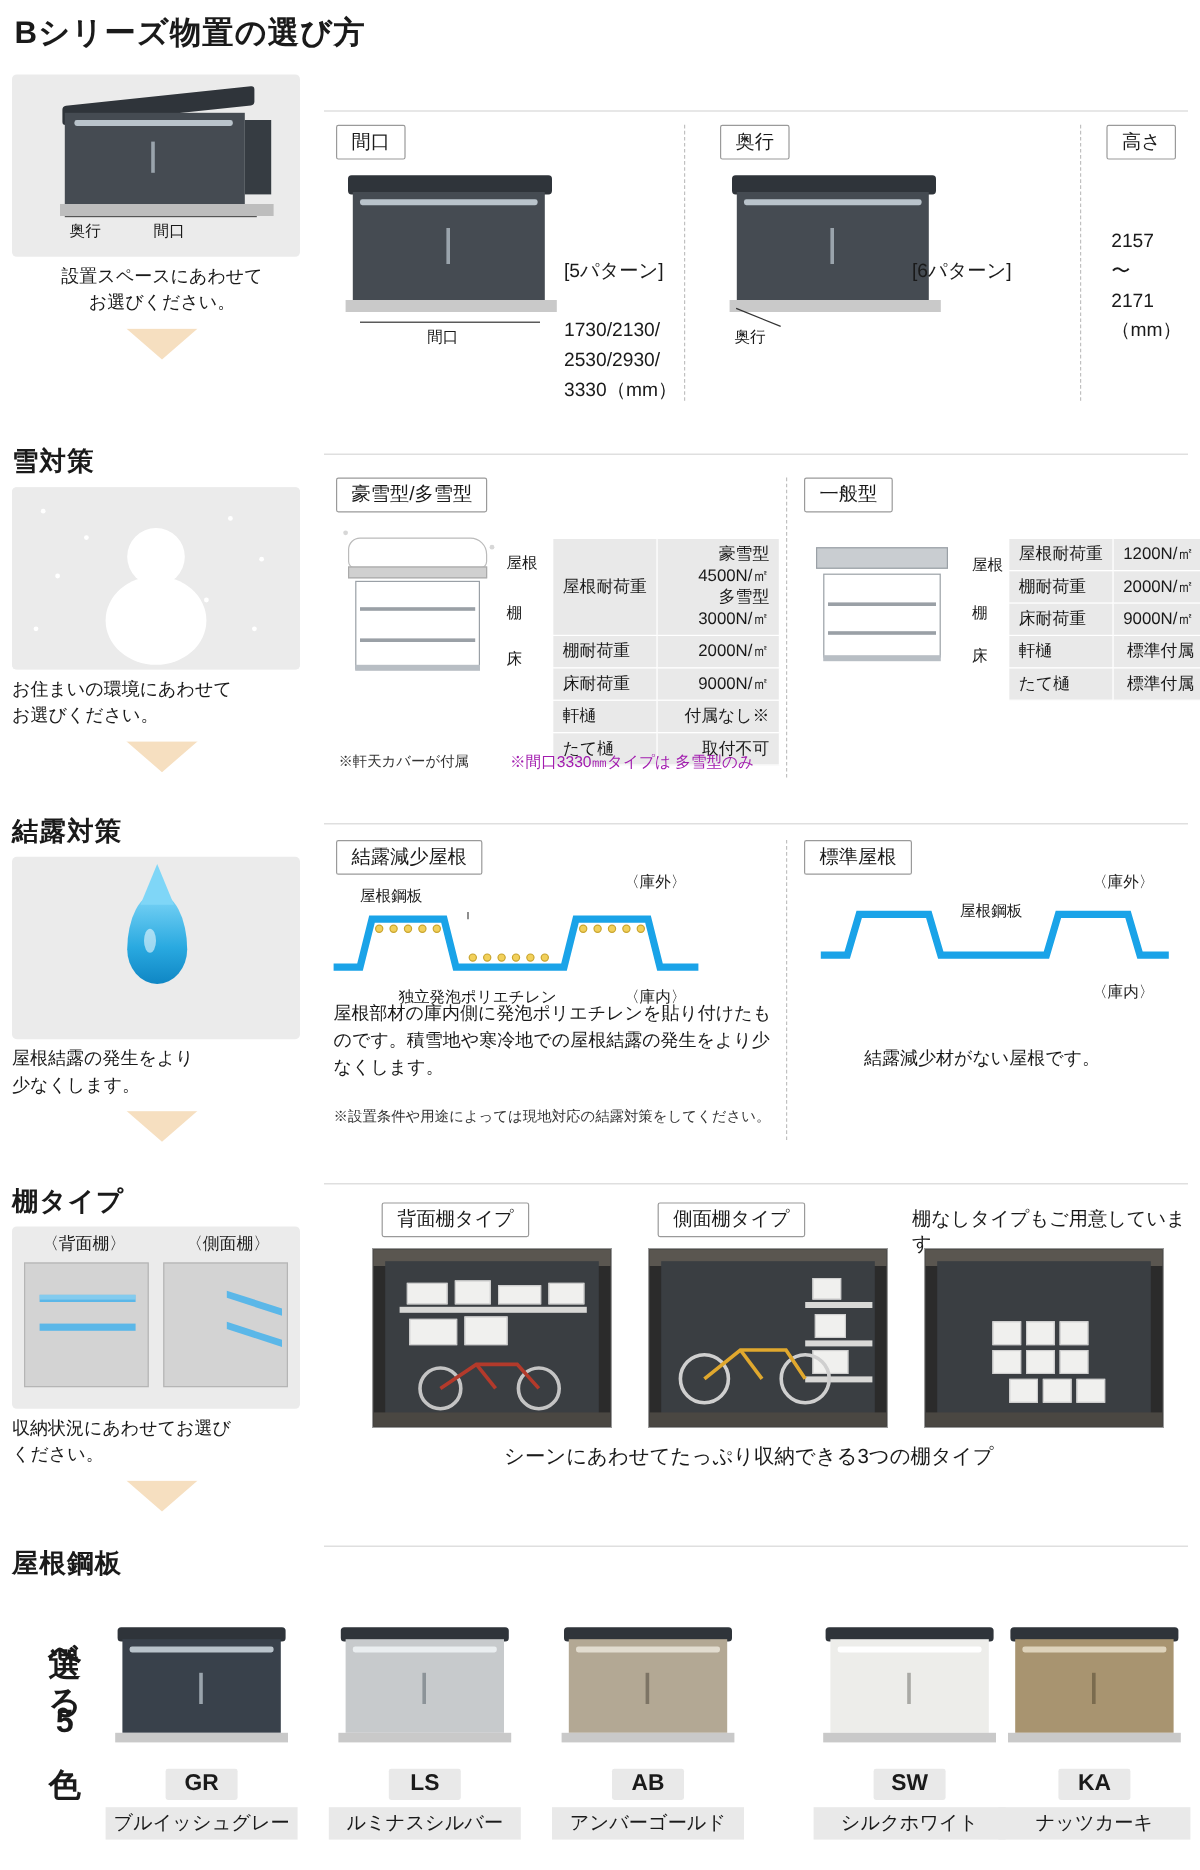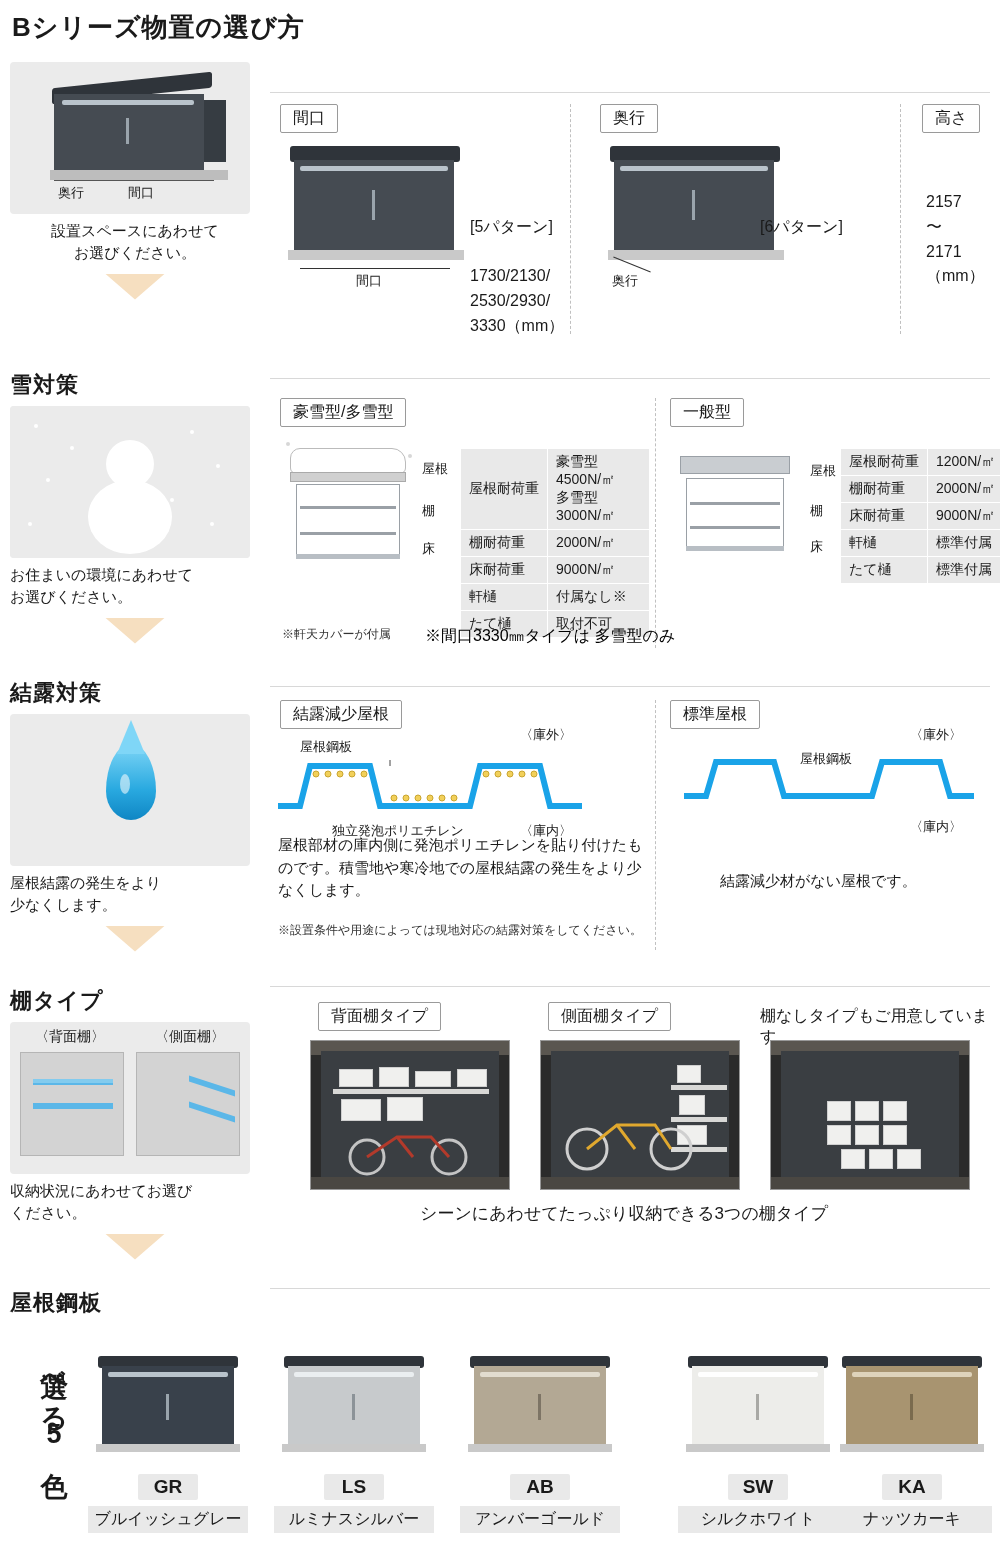--- a/index.html
+++ b/index.html
@@ -82,24 +82,24 @@
     display:inline-block; border:1px solid #9a9a9a; background:#fff;
     padding:3px 12px; font-size:16px; border-radius:2px;
   }
   .dash-v { position:absolute; border-left:1px dashed #c0c0c0; }
 
   .spec-table { border-collapse:collapse; font-size:14px; }
   .spec-table td {
     border:1px solid #ffffff; background:#e9e9e9; padding:4px 8px;
     white-space:nowrap;
   }
-  .spec-table td.val { text-align:left; }
+  .spec-table td.val { text-align:right; }
 
   .note { font-size:12px; color:#333; }
-  .note-red { font-size:16px; color:#000000; }
+  .note-red { font-size:13px; color:#a21caf; }
   .body-text { font-size:15px; line-height:1.5; }
 
   
   .svgbox { position:absolute; }
 
   
   .photo {
     position:absolute; width:200px; height:150px; background:#2b2b2b;
     border:1px solid #999; overflow:hidden;
   }
@@ -382,21 +382,21 @@
 
     <div style="position:absolute; left:400px; top:0;">
       <span class="tag">標準屋根</span>
     </div>
     <div style="position:absolute; left:530px; top:50px; font-size:13px;">屋根鋼板</div>
     <div style="position:absolute; left:640px; top:26px; font-size:13px;">〈庫外〉</div>
     <svg class="svgbox" style="left:408px; top:48px;" width="300" height="60" viewBox="0 0 300 60">
       <polyline points="6,48 28,48 38,14 96,14 106,48 194,48 204,14 262,14 272,48 296,48" fill="none" stroke="#1aa3e8" stroke-width="6"></polyline>
     </svg>
     <div style="position:absolute; left:640px; top:118px; font-size:13px;">〈庫内〉</div>
-    <div class="body-text" style="position:absolute; left:450px; top:172px; width:270px;font-family:Liberation Mono, monospace;">結露減少材がない屋根です。</div>
+    <div class="body-text" style="position:absolute; left:450px; top:172px; width:270px;">結露減少材がない屋根です。</div>
   </div>
 
   <div class="divider" style="top:986px;"></div>
   <div class="panel" style="top:1002px; width:720px; height:260px;">
     <div style="position:absolute; left:48px; top:0;">
       <span class="tag">背面棚タイプ</span>
     </div>
     <div style="position:absolute; left:278px; top:0;">
       <span class="tag">側面棚タイプ</span>
     </div>

